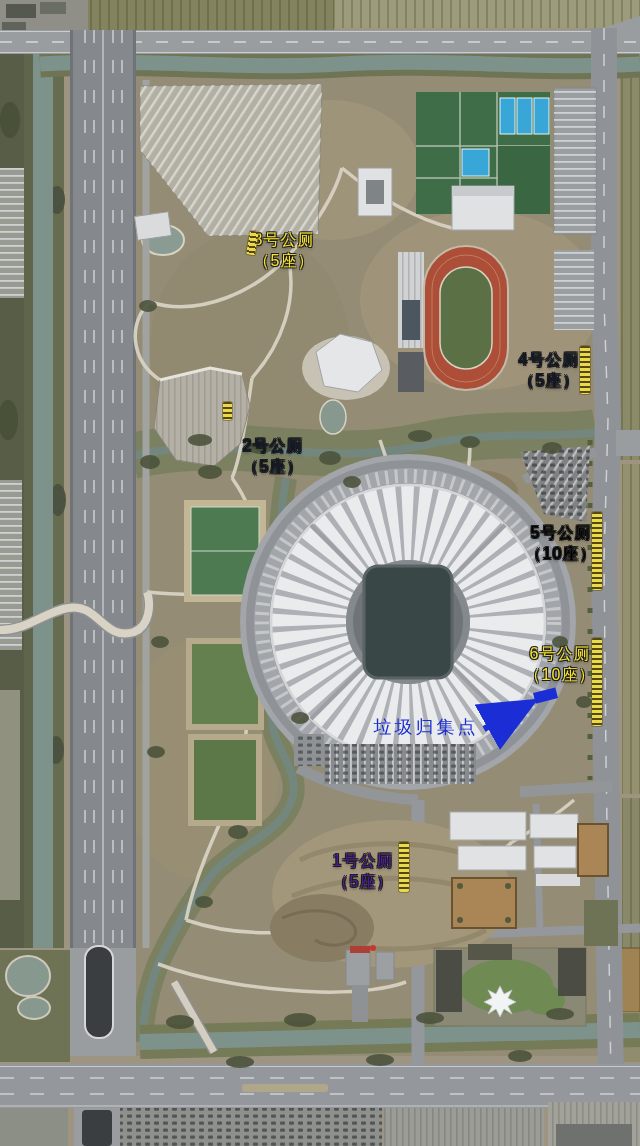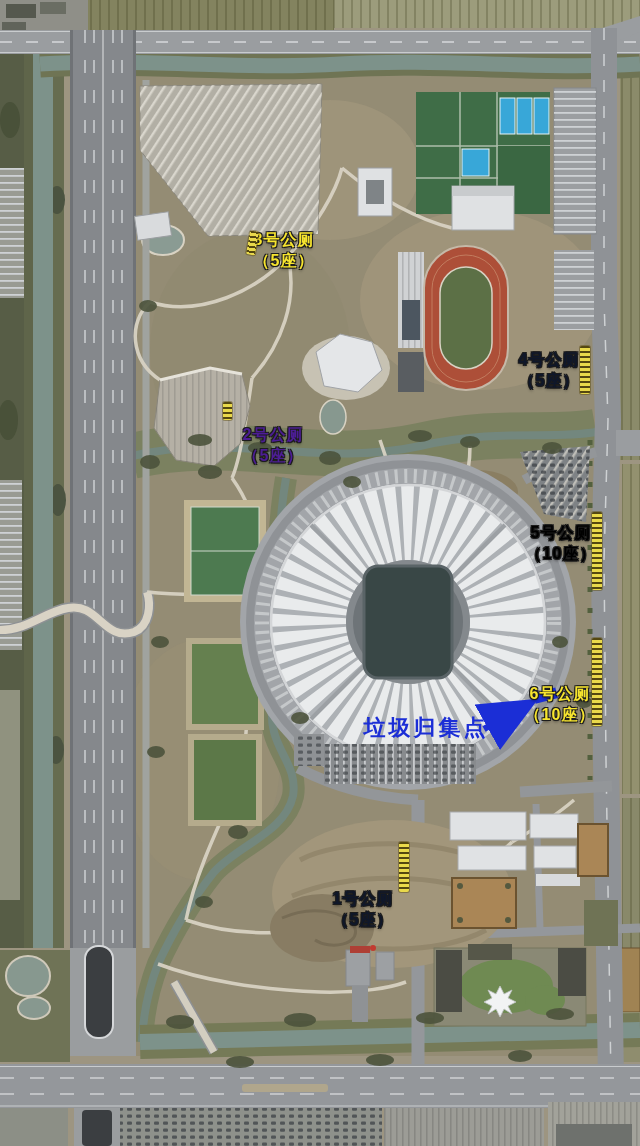--- a/index.html
+++ b/index.html
@@ -2,26 +2,26 @@
 <html><head>
 <meta charset="utf-8">
 <style>
   html,body{margin:0;padding:0;background:#2a2a2a;}
   .stage{position:relative;width:640px;height:1146px;overflow:hidden;
          background:#9d9581;font-family:"Liberation Sans",sans-serif;}
   .stage svg.base{position:absolute;left:0;top:0;}
   .overlay{position:absolute;left:0;top:0;pointer-events:none;}
   .annotation-layer{position:absolute;left:0;top:0;width:100%;height:100%;}
   .map-label{position:absolute;transform:translate(-50%,-50%);
-    font-weight:700;font-size:16px;line-height:21px;letter-spacing:1px;
+    font-weight:400;font-size:16px;line-height:21px;letter-spacing:1px;
     text-align:center;white-space:nowrap;
     text-shadow:-1px -1px 0 #1c1c1c,1px -1px 0 #1c1c1c,-1px 1px 0 #1c1c1c,
                  1px 1px 0 #1c1c1c,0 2px 3px rgba(0,0,0,.45);}
   .map-label span{display:block;}
-  .map-label.garbage{font-size:22px;letter-spacing:3px;text-shadow:none;}
+  .map-label.garbage{font-size:18px;letter-spacing:3px;text-shadow:none;}
   .strip{position:absolute;border-radius:2px;
     background-image:repeating-linear-gradient(to bottom,
       rgba(58,46,6,.85) 0 2px, rgba(0,0,0,0) 2px 5px);
     box-shadow:0 0 0 1px rgba(92,74,10,.45);}
 </style>
 </head>
 <body>
 
 <div class="stage">
 
@@ -333,37 +333,37 @@
         <path d="M0,0 L9,4 L0,8 Z" fill="#1b2ed6"></path>
       </marker>
     </defs>
     <line stroke-width="6.5" marker-end="url(#ah)" x1="484" y1="729" x2="527" y2="705" stroke="#1b2ed6"></line>
     <rect x="533" y="693" width="23" height="11" fill="#1b2ed6" transform="rotate(-14 533 693)"></rect>
   </svg>
 <div class="map-label" style="left: 284px; top: 250px; color: rgb(247, 229, 46);">
         <span>3号公厕</span>
         <span>（5座）</span>
       </div>
-      <div class="map-label" style="left: 273px; top: 445px; color: #4c1d95;">
+      <div class="map-label" style="left: 273px; top: 456px; color: #0f172a;">
         <span>2号公厕</span>
         <span>（5座）</span>
       </div>
       <div class="map-label" style="left: 549px; top: 370px; color: #0f172a;">
         <span>4号公厕</span>
         <span>（5座）</span>
       </div>
       <div class="map-label" style="left: 561px; top: 543px; color: #000000;">
         <span>5号公厕</span>
         <span>（10座）</span>
       </div>
-      <div class="map-label" style="left: 560px; top: 664px; color: rgb(247, 229, 46); margin-top: 40px;">
+      <div class="map-label" style="left: 560px; top: 664px; color: rgb(247, 229, 46);">
         <span>6号公厕</span>
         <span>（10座）</span>
       </div>
-      <div class="map-label" style="left: 363px; top: 909px; color: #0f172a;">
+      <div class="map-label" style="left: 363px; top: 871px; color: #4c1d95;">
         <span>1号公厕</span>
         <span>（5座）</span>
       </div>
       <div class="map-label garbage" style="left: 426px; top: 727px; color: rgb(27, 46, 214);">垃圾归集点</div>
       <div class="strip" style="left: 248px; top: 231px; width: 9px; height: 24px; background-color: rgb(233, 217, 75); transform: rotate(10deg);"></div>
       <div class="strip" style="left: 223px; top: 402px; width: 9px; height: 18px; background-color: rgb(233, 217, 75);"></div>
       <div class="strip" style="left: 580px; top: 346px; width: 10px; height: 48px; background-color: rgb(233, 217, 75);"></div>
       <div class="strip" style="left: 592px; top: 512px; width: 10px; height: 78px; background-color: rgb(233, 217, 75);"></div>
       <div class="strip" style="left: 592px; top: 638px; width: 10px; height: 88px; background-color: rgb(233, 217, 75);"></div>
       <div class="strip" style="left: 399px; top: 842px; width: 10px; height: 50px; background-color: rgb(233, 217, 75);"></div>

